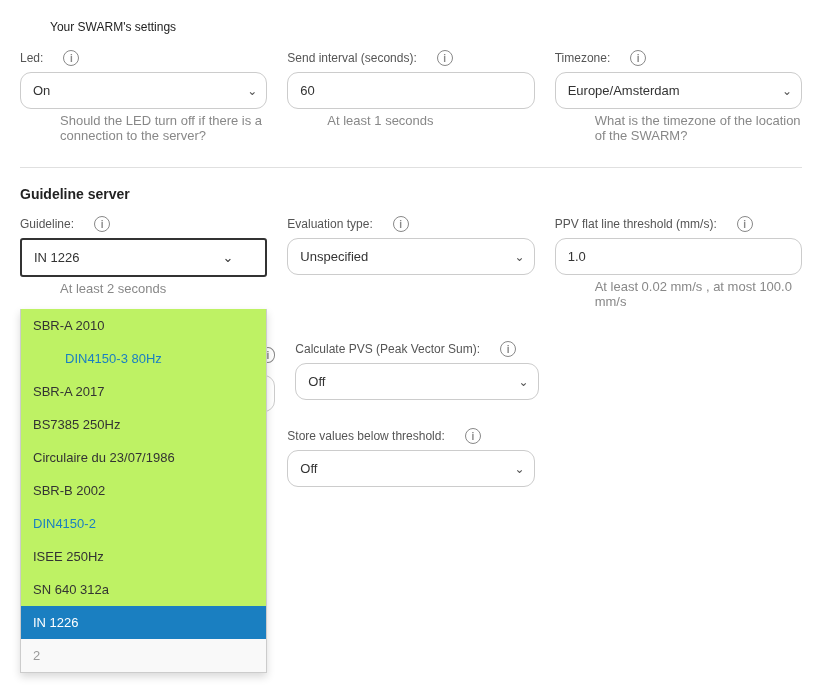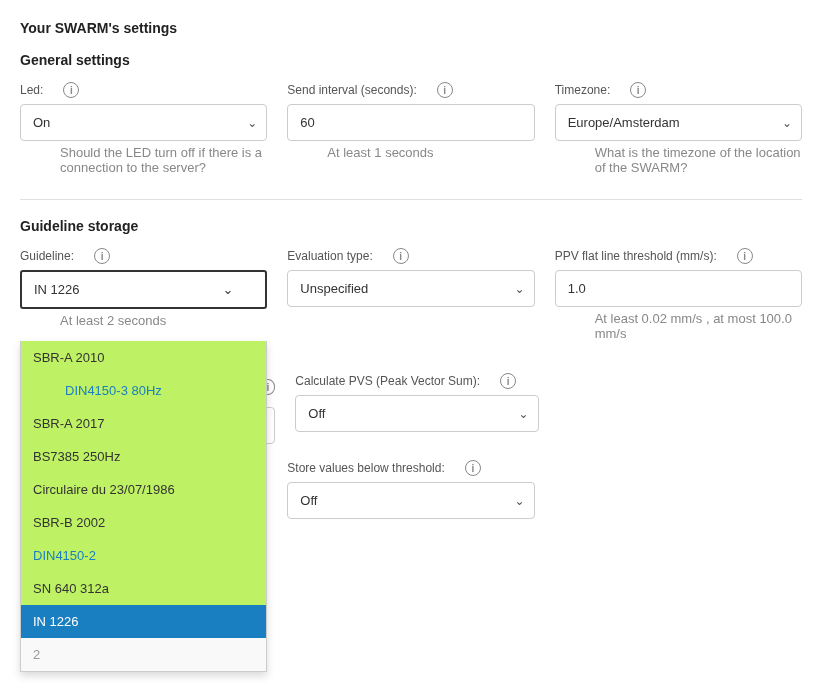--- a/index.html
+++ b/index.html
@@ -6,24 +6,25 @@
     body {
       font-family: Arial, sans-serif;
       font-size: 13px;
       color: #333;
       background: #fff;
       width: 822px;
       min-height: 700px;
       padding: 20px;
     }
     h1 {
-      font-size: 14px;
-      font-weight: bold;
+      font-size: 12px;
+      font-weight: normal;
       margin-bottom: 16px;
       color: #222;
+      margin-left: 30px;
     }
     h2 {
       font-size: 14px;
       font-weight: bold;
       margin-bottom: 14px;
       color: #222;
     }
     .section {
       margin-bottom: 24px;
     }
@@ -61,21 +62,21 @@
     .field-hint {
       font-size: 13px;
       color: #888;
       margin-top: 4px;
       margin-left: 40px;
     }
     select, input[type="text"], input[type="number"] {
       width: 100%;
       padding: 10px 12px;
       border: 1px solid #ccc;
-      border-radius: 4px;
+      border-radius: 11px;
       font-size: 13px;
       color: #333;
       background: #fff;
       appearance: none;
       -webkit-appearance: none;
       outline: none;
     }
     .select-wrapper {
       position: relative;
     }
@@ -141,21 +142,20 @@
       color: #999;
       background: #f9f9f9;
     }
   </style>
 </head>
 <body>
 
 <h1>Your SWARM's settings</h1>
 
 <div class="section">
-  <h2>General settings</h2>
   <div class="fields-row">
 
     <div class="field-group">
       <div class="field-label">
         <span>Led:</span>
         <span class="info-icon">i</span>
       </div>
       <div class="select-wrapper">
         <select>
           <option>On</option>
@@ -190,41 +190,42 @@
       </div>
       <div class="field-hint">What is the timezone of the location of the SWARM?</div>
     </div>
 
   </div>
 </div>
 
 <hr class="divider">
 
 <div class="section">
-  <h2>Guideline storage</h2>
+  <h2>Guideline server</h2>
 
   <div class="fields-row">
 
     <div class="field-group guideline-field">
       <div class="field-label">
         <span>Guideline:</span>
         <span class="info-icon">i</span>
       </div>
       <div class="guideline-select-box">
         <span>IN 1226</span>
         <span>⌄</span>
       </div>
       <div class="guideline-dropdown">
         <div class="guideline-dropdown-item">SBR-A 2010</div>
         <div class="guideline-dropdown-item" style="color:#1a7fc1;padding-left:44px;">DIN4150-3 80Hz</div>
         <div class="guideline-dropdown-item">SBR-A 2017</div>
         <div class="guideline-dropdown-item">BS7385 250Hz</div>
         <div class="guideline-dropdown-item">Circulaire du 23/07/1986</div>
         <div class="guideline-dropdown-item">SBR-B 2002</div>
         <div class="guideline-dropdown-item" style="color:#1a7fc1;">DIN4150-2</div>
+        <div class="guideline-dropdown-item">ISEE 250Hz</div>
         <div class="guideline-dropdown-item">SN 640 312a</div>
         <div class="guideline-dropdown-item selected">IN 1226</div>
         <div class="guideline-dropdown-item greyed">2</div>
       </div>
       <div class="field-hint">At least 2 seconds</div>
     </div>
 
     <div class="field-group">
       <div class="field-label">
         <span>Evaluation type:</span>

